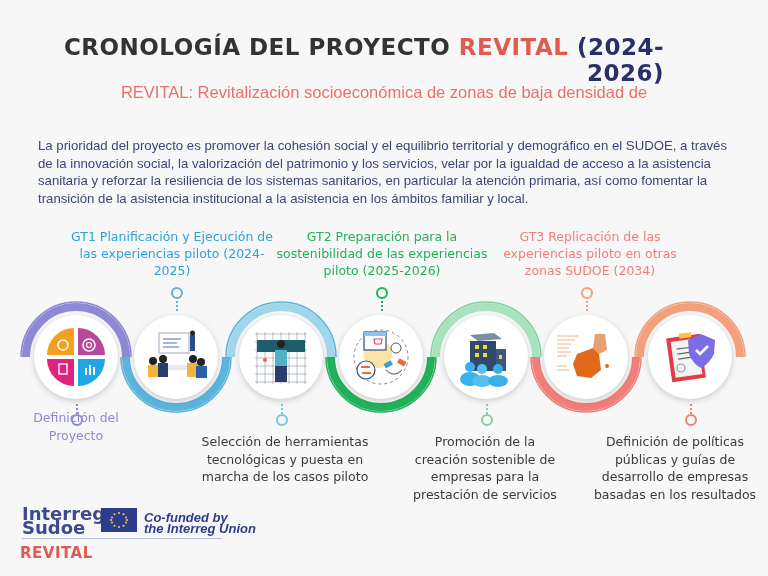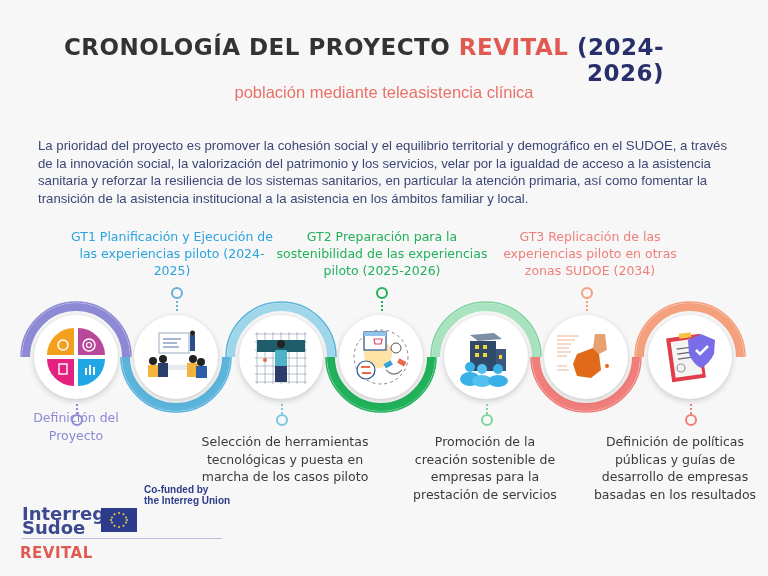--- a/index.html
+++ b/index.html
@@ -50,36 +50,36 @@
   .d1 { left:16px; width:120px; top:409px; color:#8e89d4; }
   .d2 { left:200px; width:170px; top:433px; }
   .d3 { left:410px; width:150px; top:433px; }
   .d4 { left:590px; width:170px; top:433px; }
   .logo-interreg {
     left:22px; top:507px; font-family:"DejaVu Sans", sans-serif; font-weight:bold;
     font-size:18px; line-height:14px; color:#3d4a8f;
   }
   .eu-flag { left:101px; top:508px; width:36px; height:24px; background:#2d3c8a; }
   .cofund {
-    left:144px; top:484px; font-family:"Liberation Sans", sans-serif; font-weight:bold;
-    font-size:10px; line-height:11px; color:#2d3c8a;
+    left:144px; top:512px; font-family:"Liberation Sans", sans-serif; font-weight:bold;
+    font-size:13px; line-height:11px; color:#2d3c8a;font-style:italic;
   }
   .logo-line { left:22px; top:538px; width:200px; height:1px; background:#b8bedb; }
   .revital-logo {
     left:20px; top:544px; font-family:"DejaVu Sans", sans-serif; font-weight:bold;
     font-size:15px; color:#e05a52; letter-spacing:0.5px;
   }
 </style>
 </head>
 <body>
 
 <div class="abs title"><span>CRONOLOGÍA DEL PROYECTO </span><span class="red">REVITAL</span><span class="navy"> (2024-2026)</span></div>
 
 <div class="abs subtitle">
-  <div>población mediante teleasistencia clínica</div>
+  <div>REVITAL: Revitalización socioeconómica de zonas de baja densidad de</div>
 </div>
 
 <div class="abs intro">La prioridad del proyecto es promover la cohesión social y el equilibrio territorial y demográfico en el SUDOE, a través de la innovación social, la valorización del patrimonio y los servicios, velar por la igualdad de acceso a la asistencia sanitaria y reforzar la resiliencia de los sistemas sanitarios, en particular la atención primaria, así como fomentar la transición de la asistencia institucional a la asistencia en los ámbitos familiar y local.</div>
 
 <div class="abs gt gt1">GT1 Planificación y Ejecución de las experiencias piloto (2024-2025)</div>
 <div class="abs gt gt2">GT2 Preparación para la sostenibilidad de las experiencias piloto (2025-2026)</div>
 <div class="abs gt gt3">GT3 Replicación de las experiencias piloto en otras zonas SUDOE (2034)</div>
 
 <div class="abs pin" style="left:171px;top:287px;border-color:#6aaed8;"></div>
 <div class="abs dots" style="left:176px;top:300px;color:#6aaed8;"></div>

